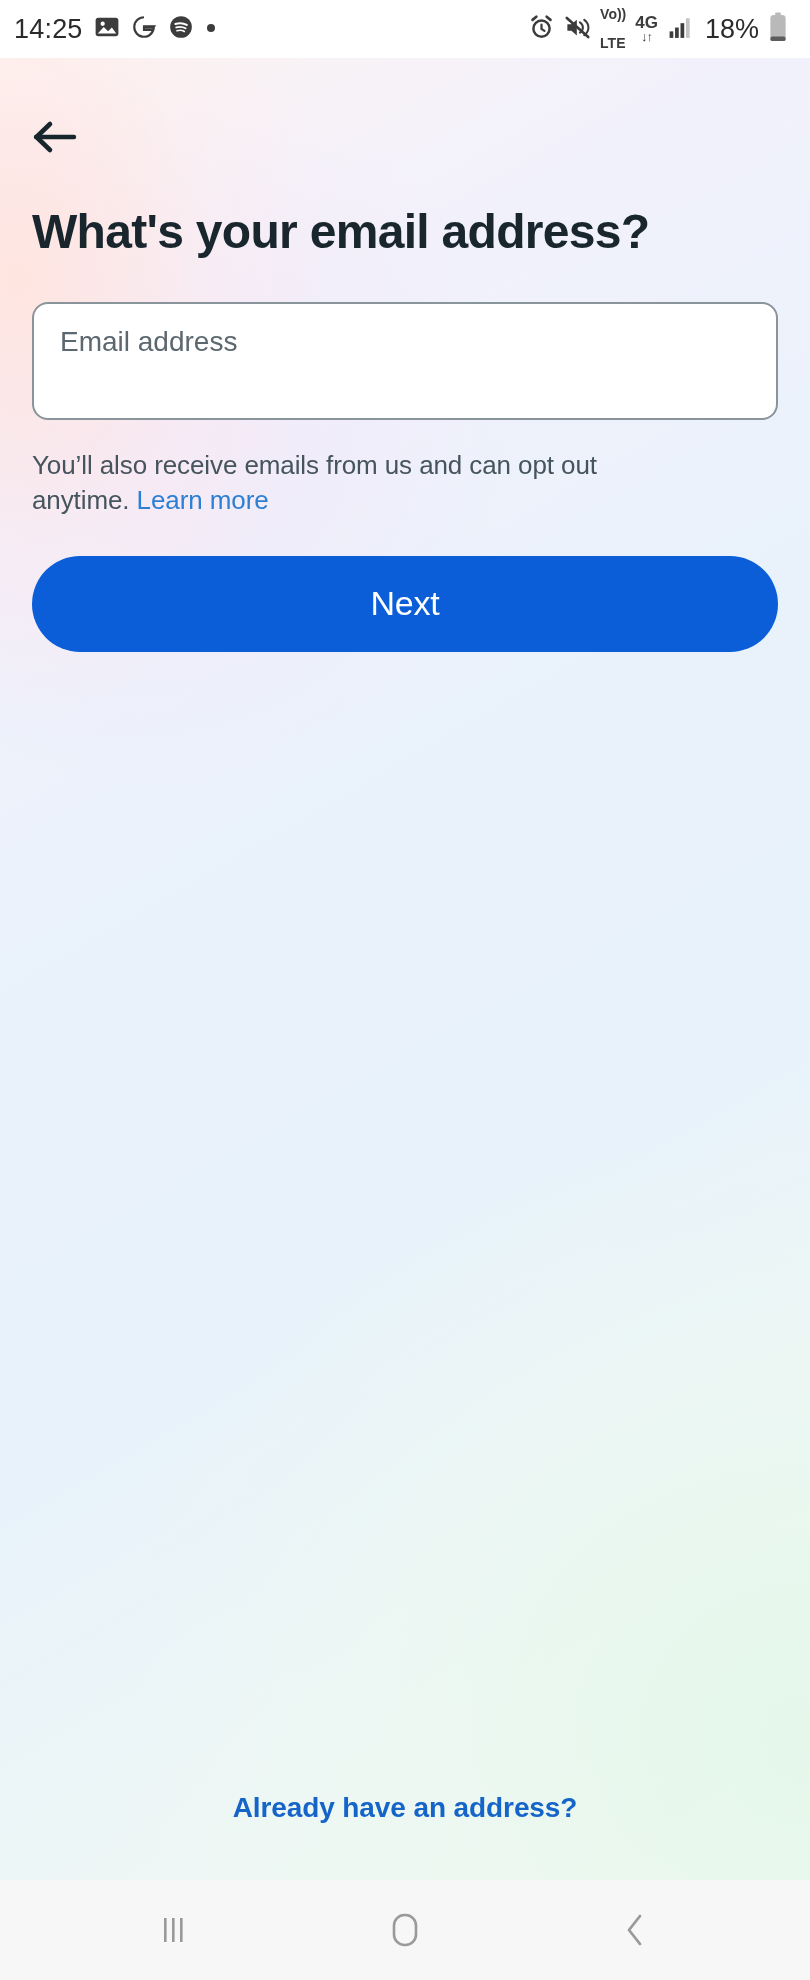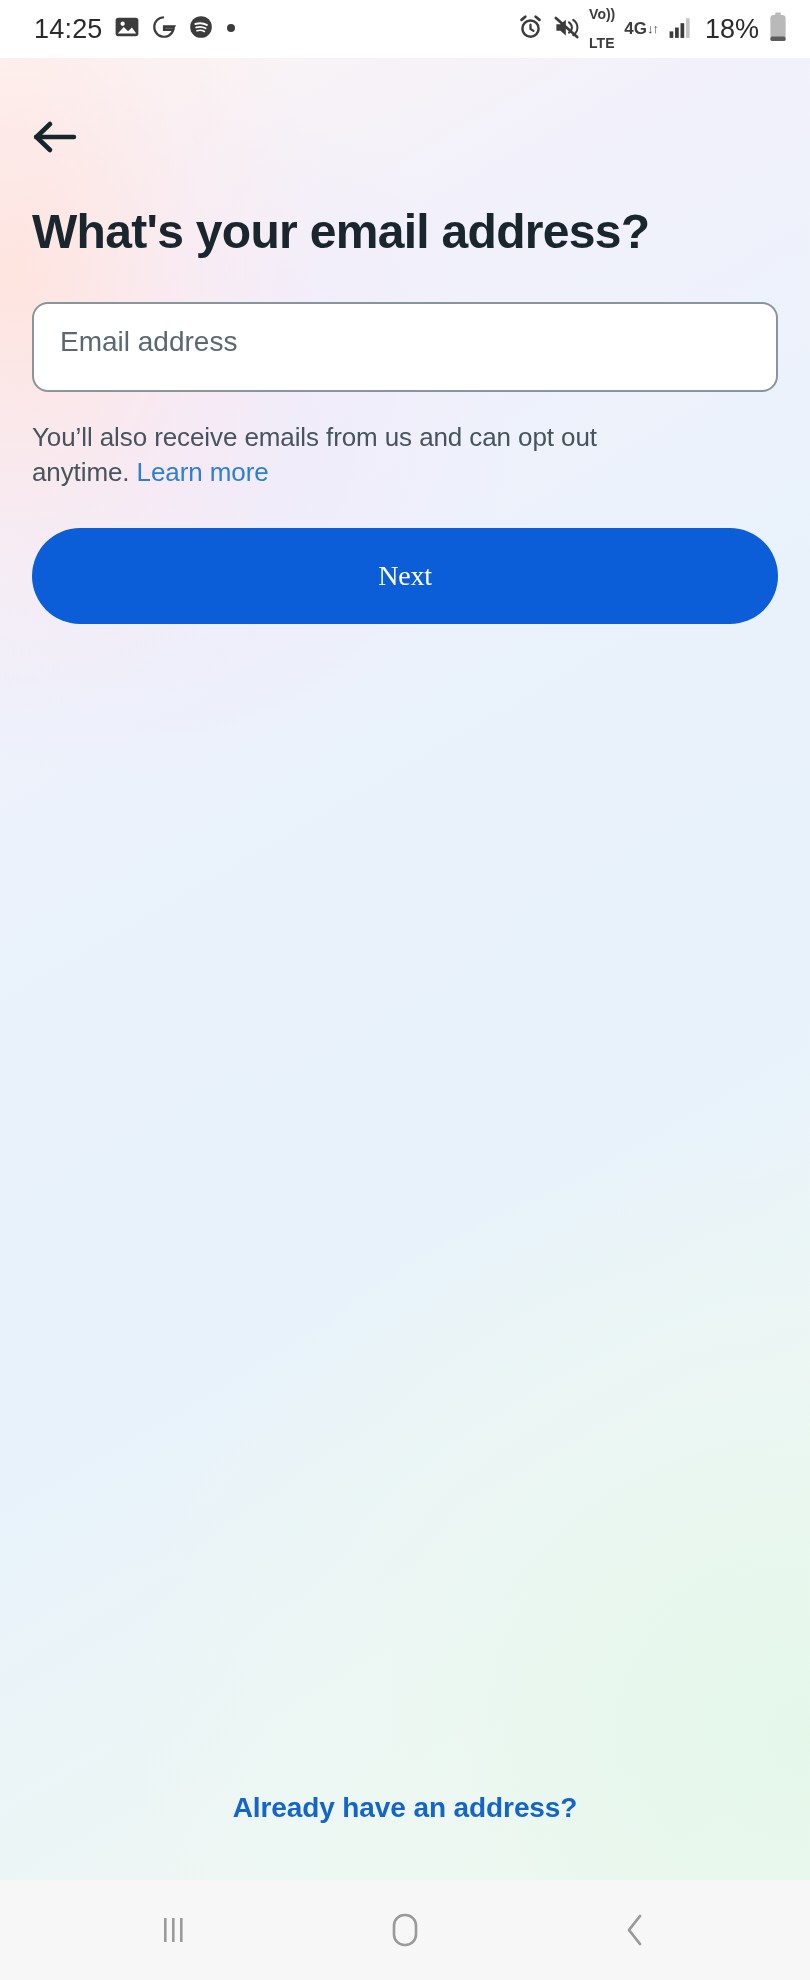--- a/index.html
+++ b/index.html
@@ -26,21 +26,21 @@
   }
 
   
   .status-bar {
     height: 58px;
     flex: 0 0 58px;
     background: #ffffff;
     display: flex;
     align-items: center;
     justify-content: space-between;
-    padding: 0 22px 0 34px;
+    padding: 0 22px 0 14px;
   }
   .status-left {
     display: flex;
     align-items: center;
     gap: 11px;
   }
   .status-clock {
     font-size: 27px;
     font-weight: 500;
     color: #2b2b2b;
@@ -65,21 +65,21 @@
     justify-content:center;
     line-height: .95;
     color:#3c3c3c;
     font-weight:700;
     gap:16px;
   }
   .volte .t { font-size: 14px; }
   .volte .b { font-size: 14px; }
   .net {
     display:flex;
-    flex-direction:row;
+    flex-direction:column;
     align-items:center;
     line-height:.95;
     color:#3c3c3c;
     font-weight:700;
   }
   .net .g { font-size: 17px; }
   .net .arrows { font-size: 13px; letter-spacing:-1px; }
 
   
   .screen {
@@ -127,21 +127,21 @@
     color: #1b2a33;
     margin-top: 22px;
     letter-spacing: -0.1px;
     max-width: 600px;
   }
 
   
   .email-field {
     margin-top: 42px;
     width: 100%;
-    height: 90px;
+    height: 118px;
     background: #ffffff;
     border: 2px solid #8a949b;
     border-radius: 16px;
     position: relative;
   }
   .email-field input {
     position: absolute;
     left: 26px;
     top: 22px;
     width: calc(100% - 52px);
@@ -170,22 +170,22 @@
     color: #2d7fd3;
     text-decoration: none;
     cursor: pointer;
   }
 
   
   .btn {
     width: 100%;
     height: 96px;
     border-radius: 48px;
-    font-family: Liberation Serif, serif;
-    font-size: 28px;
+    font-family: Liberation Sans, sans-serif;
+    font-size: 34px;
     display: flex;
     align-items: center;
     justify-content: center;
     cursor: pointer;
     letter-spacing: -0.2px;
   }
   .btn-primary {
     margin-top: 38px;
     background: #0b5ed7;
     color: #ffffff;

